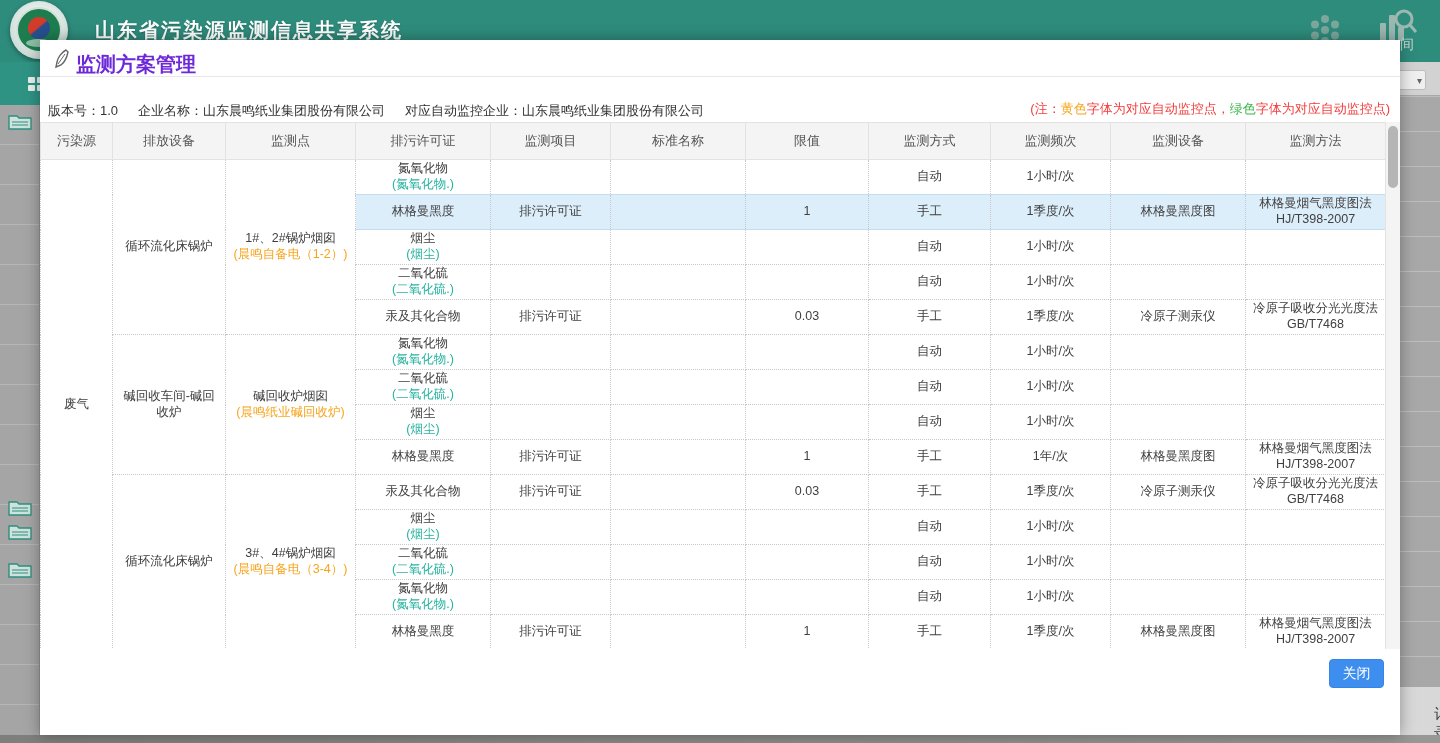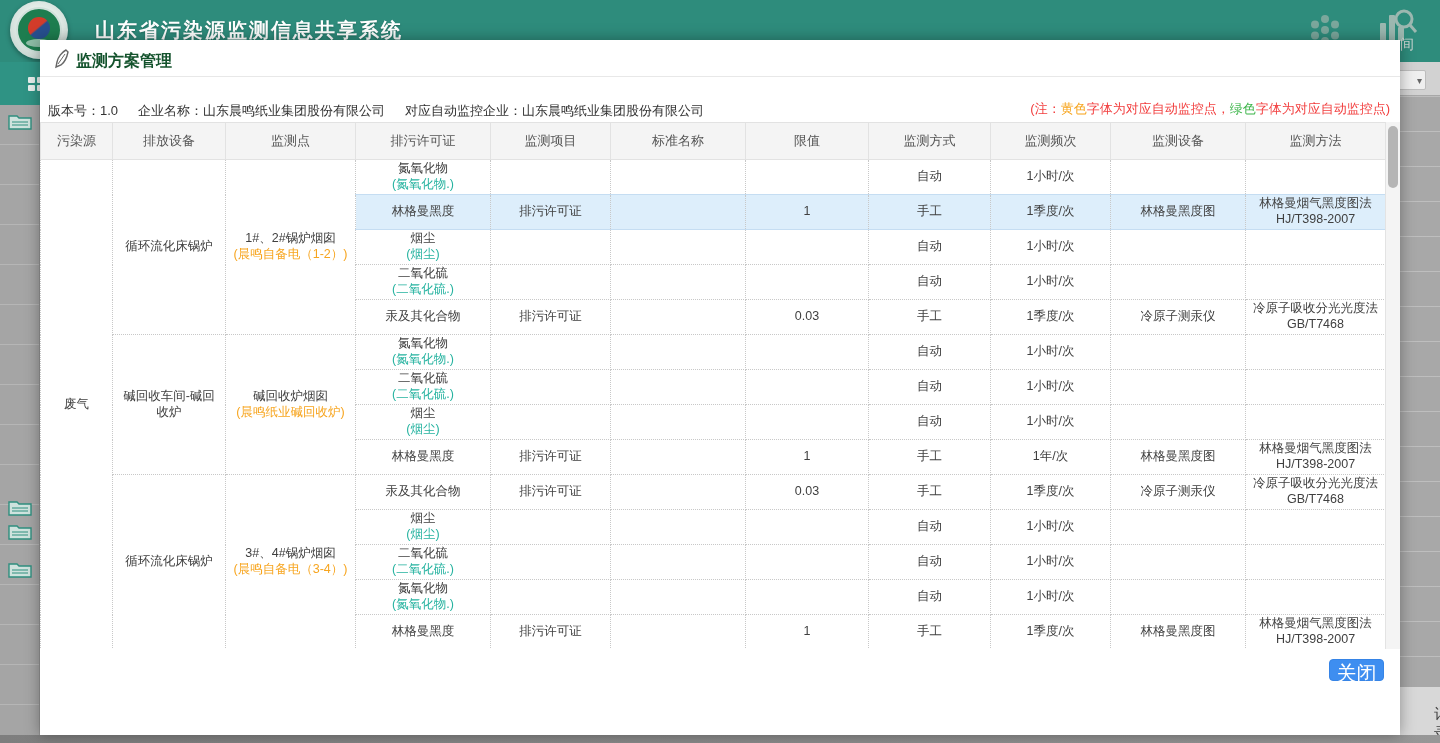--- a/index.html
+++ b/index.html
@@ -47,21 +47,21 @@
     background:linear-gradient(to right,#7e7e7e,#979797); z-index:1; }
 
   
   .modal { position:absolute; left:40px; top:40px; width:1360px; height:695px; background:#fff;
     box-shadow:0 0 14px rgba(0,0,0,.35); z-index:10; }
   .modal-titlebar { position:relative; height:38px; background:#f7f7f7; border-bottom:1px solid #e5e5e5; }
   .modal-title { position:absolute; left:18px; top:10px; font-size:15px; color:#333; }
   .modal-close { position:absolute; right:16px; top:8px; font-size:19px; color:#444; cursor:pointer; line-height:20px; }
   .modal-section { position:relative; height:37px; background:#fff; border-bottom:1px solid #e8e8e8; }
   .pen-icon { position:absolute; left:13px; top:9px; }
-  .section-title { position:absolute; left:36px; top:11px; font-size:16px; font-weight:bold; color:#14532d; }
+  .section-title { position:absolute; left:36px; top:11px; font-size:20px; font-weight:bold; color:#6d28d9; }
   .modal-info { position:relative; height:45px; background:#fff; }
   .info-line { position:absolute; left:8px; top:25px; font-size:13px; color:#333; }
   .info-line .val { margin-right:20px; }
   .note-line { position:absolute; right:10px; top:23px; font-size:13px; color:#f23d3d; }
   .note-yellow { color:#f7a51f; }
   .note-green { color:#3db54a; }
 
   
   .table-wrap { position:relative; height:527px; overflow:hidden; }
   table { border-collapse:collapse; table-layout:fixed; width:1345px; background:#fff;
@@ -72,22 +72,22 @@
   tbody tr:first-child td { border-top:1px solid #e2e2e2; }
   tr.hl td { background:#ddeefb; border-top:1px solid #c5ddf2; border-bottom:1px solid #c5ddf2; }
   .sub-green { color:#26b3a0; }
   .sub-yellow { color:#f7a51f; }
   .scrollbar-track { position:absolute; right:0; top:0; width:15px; height:527px; background:#f4f4f4;
     border-left:1px solid #e3e3e3; }
   .scrollbar-thumb { position:absolute; left:2px; top:4px; width:10px; height:62px; background:#b5b5b5;
     border-radius:6px; }
 
   .modal-footer { position:relative; height:48px; background:#fff; }
-  .close-btn { position:absolute; right:16px; top:10px; width:55px; height:22px; background:#3e8ef0;
-    color:#fff; font-size:20px; border:1px solid #3684e6; border-radius:4px; cursor:pointer;
+  .close-btn { position:absolute; right:16px; top:10px; width:55px; height:29px; background:#3e8ef0;
+    color:#fff; font-size:14px; border:1px solid #3684e6; border-radius:4px; cursor:pointer;
     font-family:inherit; }
 </style>
 </head>
 <body>
 
 <div class="screen">
 
   <div class="app-header">
     <div class="logo">
       <div class="logo-ring">

